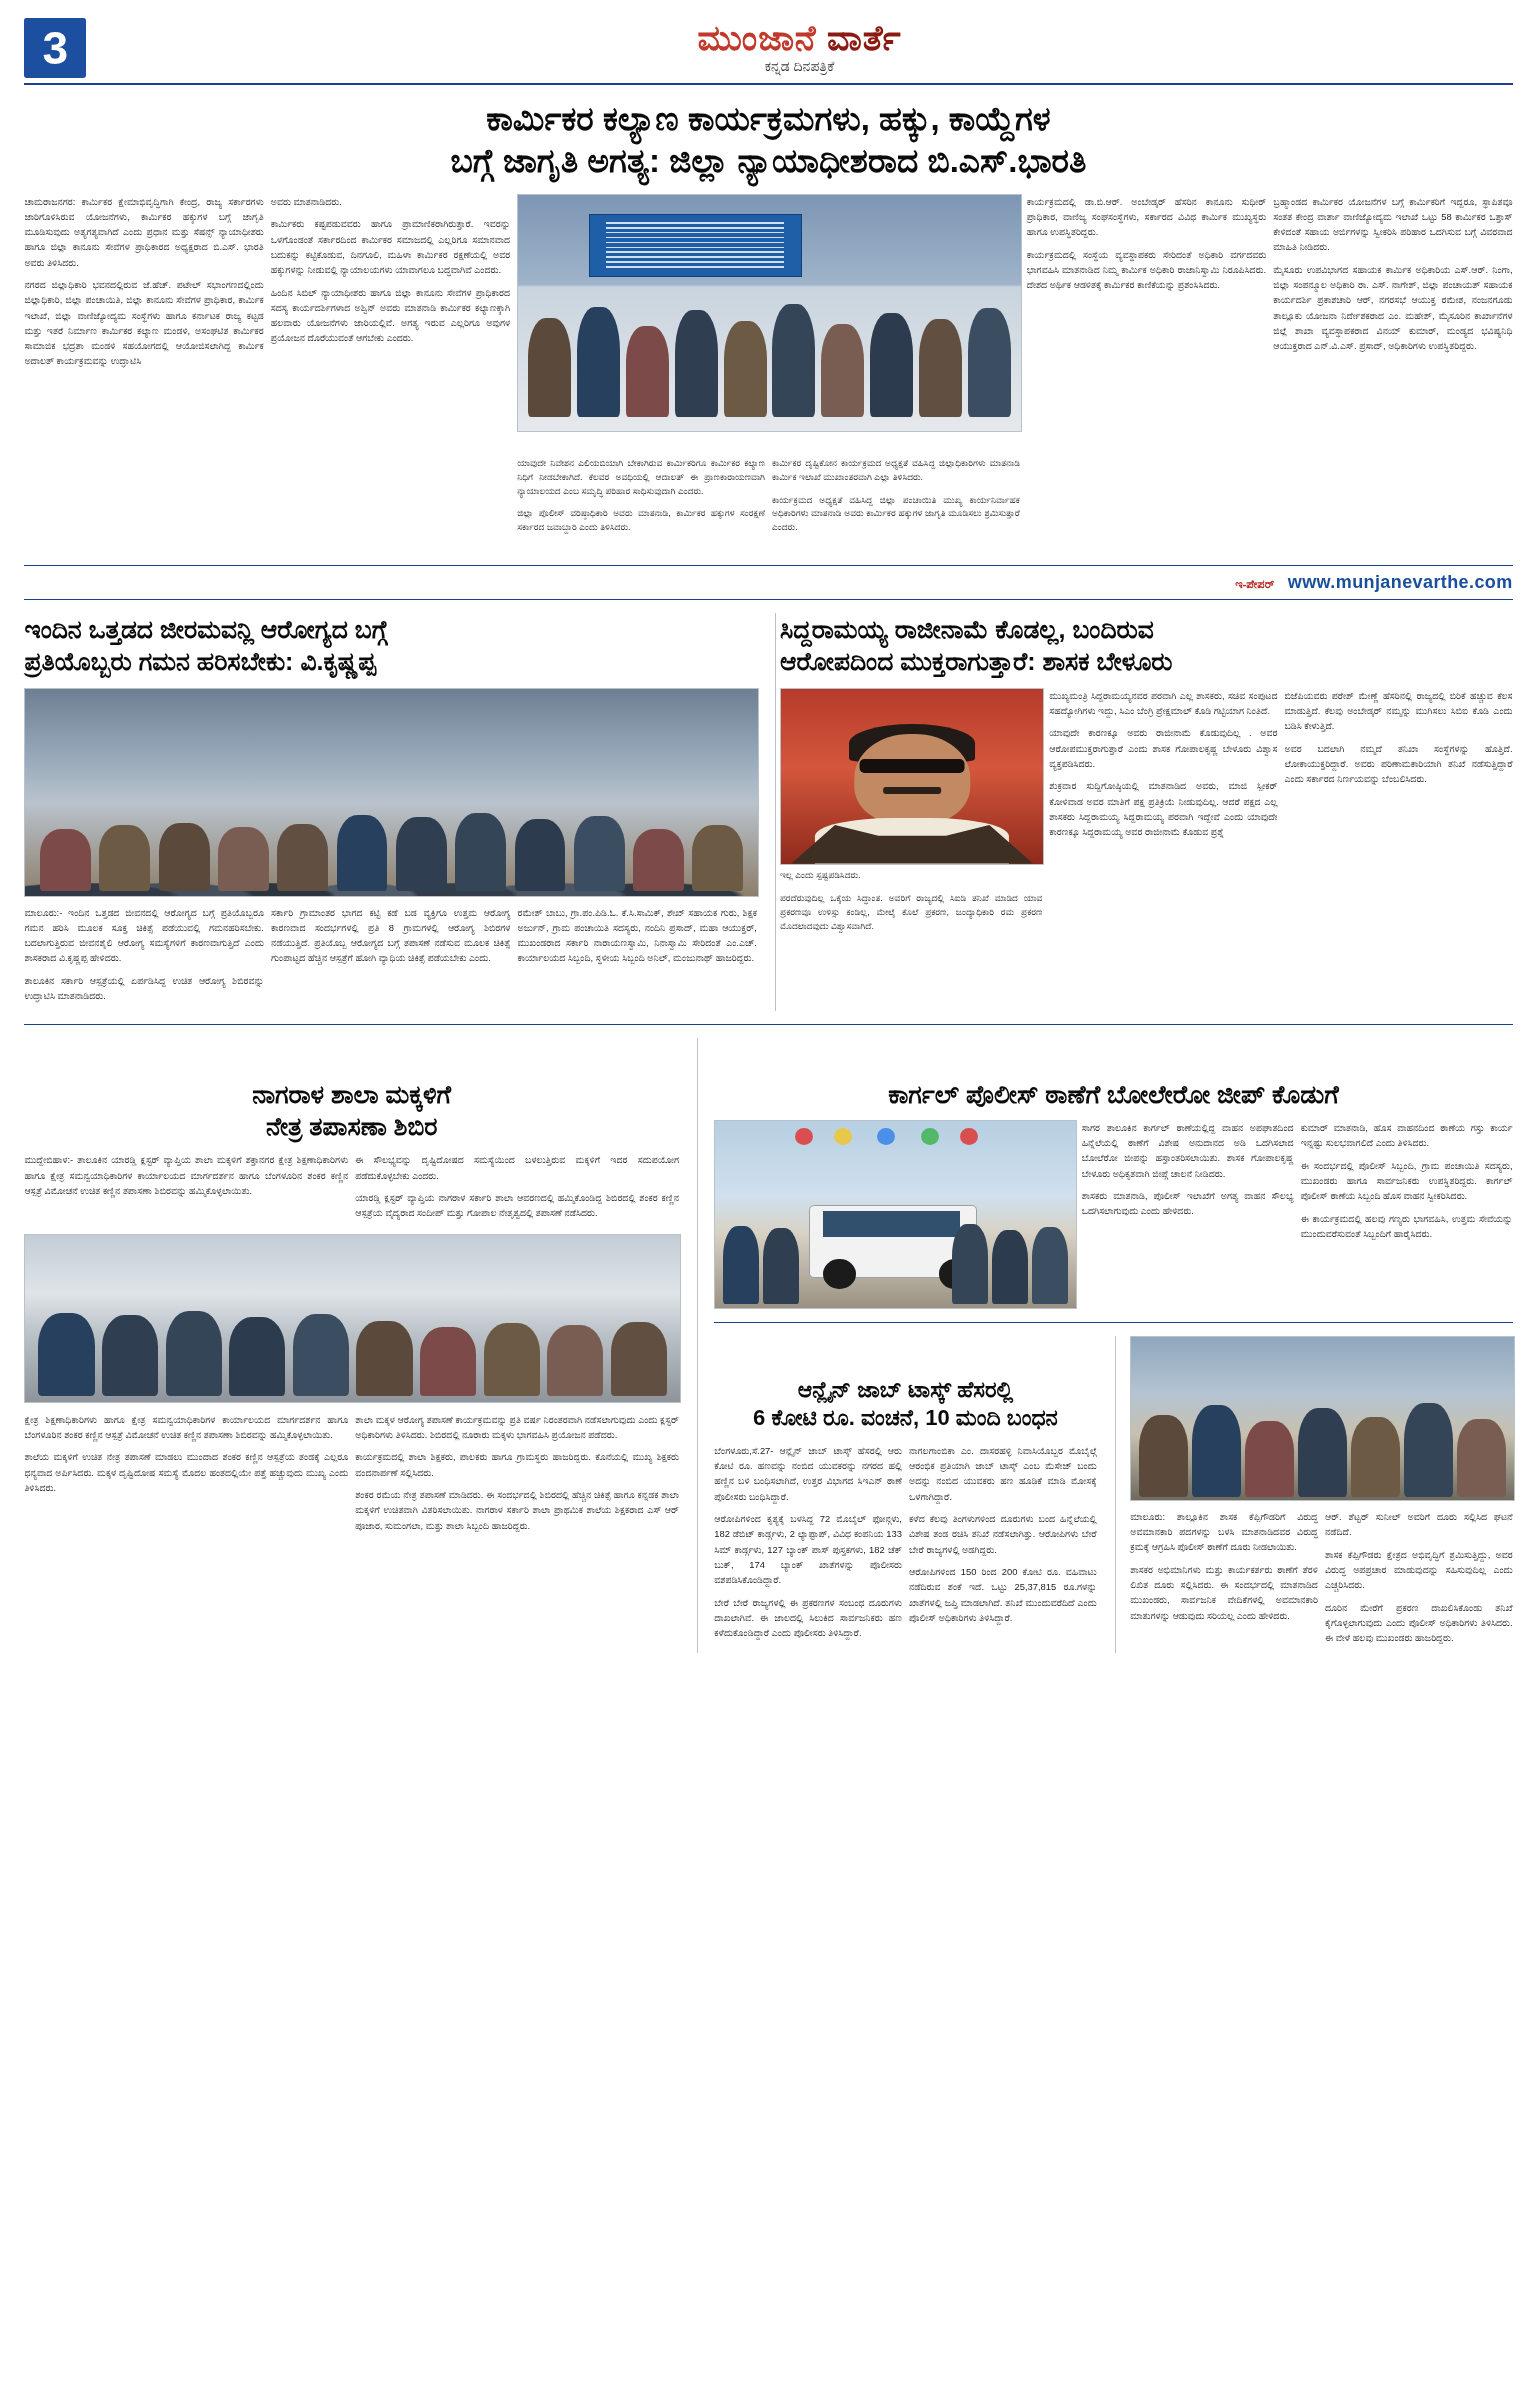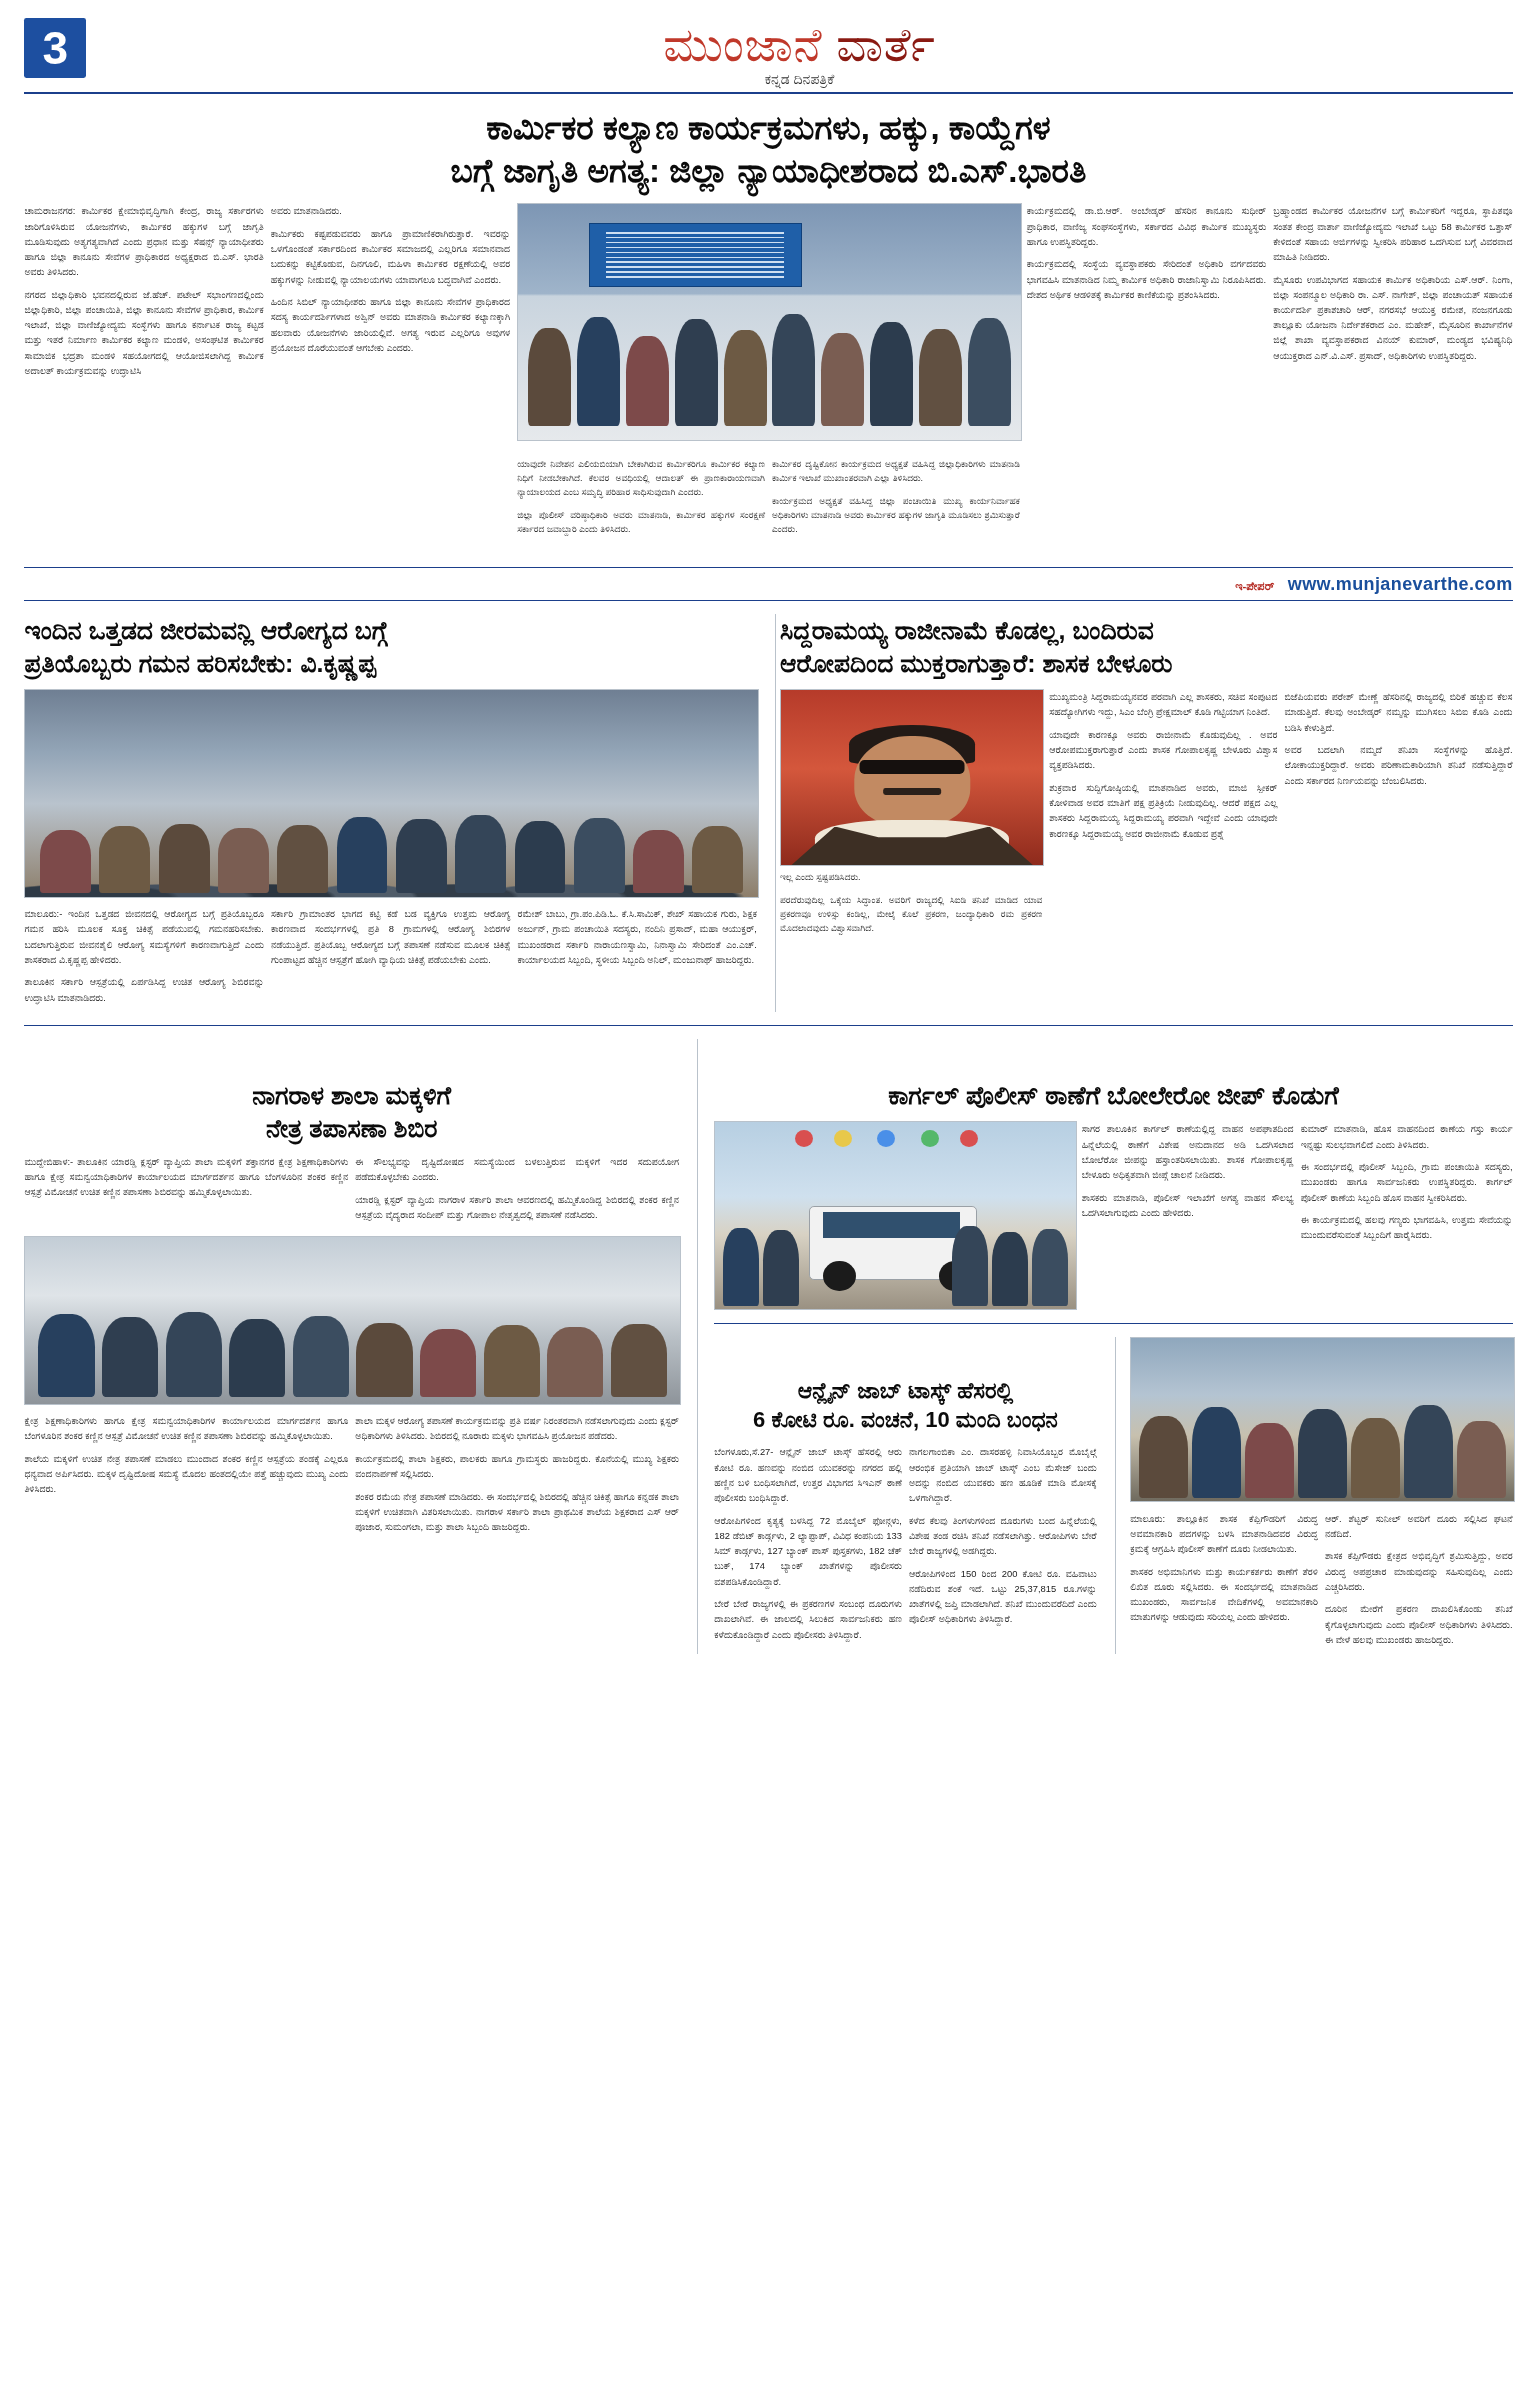--- a/index.html
+++ b/index.html
@@ -4,21 +4,21 @@
 <style>
   html,body{margin:0;padding:0;background:#ffffff;}
   body{width:1537px;font-family:"Liberation Sans",sans-serif;color:#111;}
   .page{width:1537px;min-height:2401px;background:#fff;padding:0;box-sizing:border-box;position:relative;}
   .inner{padding:18px 24.4px 16.3px 24.4px;}
 
   
   .masthead{display:flex;align-items:flex-start;justify-content:space-between;border-bottom:2.4px solid #1b3f8b;padding-bottom:4.9px;}
   .pagebox{width:62px;height:60px;background:#1d4fa0;color:#fff;font-size:46px;line-height:60px;text-align:center;font-weight:700;border-radius:2.4px;}
   .mast-center{flex:1;text-align:center;margin-top:1.6px;}
-  .mast-title{font-size:47px;font-weight:400;color:#c0392b;letter-spacing:0.8px;line-height:1.05;}
+  .mast-title{font-size:35px;font-weight:700;color:#c0392b;letter-spacing:0.8px;line-height:1.05;}
   .mast-title .w2{color:#8a1a12;}
   .mast-sub{font-size:14px;color:#333;margin-top:1.6px;}
   .mast-right{width:268px;text-align:right;font-size:12.2px;line-height:1.45;padding-top:3.3px;}
   .mast-right .epaper{color:#1a4f9c;font-weight:600;}
   .mast-right .kdate{color:#b3261e;font-weight:700;font-size:13px;}
   .mast-right .edate{color:#111;font-weight:700;font-size:13px;}
 
   
   h1.lead{font-size:33px;line-height:1.28;text-align:center;color:#0b0b0b;font-weight:700;margin:13px 14.6px 11.4px 14.6px;}
   h2.sec{font-size:25px;line-height:1.3;font-weight:700;color:#0b0b0b;margin:0 0 9.8px 0;}
@@ -127,21 +127,21 @@
               <div class="person i3"></div>
           <div class="person i4"></div>
               <div class="person i5"></div>
               <div class="person i6"></div>
           <div class="person i7"></div>
               <div class="person i8"></div>
               <div class="person i9"></div>
           <div class="person i10"></div>
         </div>
       </div>
-      <div class="cols" style="margin-top:12px">
+      <div class="cols" style="margin-top:20px">
         <div class="col">
           <p class="caption">ಯಾವುದೇ ನಿವೇಶನ ಎಲಿಯಬಿಯಾಗಿ ಬೇಕಾಗಿರುವ ಕಾರ್ಮಿಕರಿಗೂ ಕಾರ್ಮಿಕರ ಕಲ್ಯಾಣ ನಿಧಿಗೆ ನೀಡಬೇಕಾಗಿದೆ. ಕೆಲವರ ಅವಧಿಯಲ್ಲಿ ಆದಾಲತ್ ಈ ಪ್ರಾಣಕಾರಾಯಣವಾಗಿ ನ್ಯಾಯಾಲಯದ ಎಂಬ ಸಮೃದ್ಧಿ ಪರಿಹಾರ ಸಾಧಿಸುವುದಾಗಿ ಎಂದರು.</p>
           <p class="caption">ಜಿಲ್ಲಾ ಪೊಲೀಸ್ ವರಿಷ್ಠಾಧಿಕಾರಿ ಅವರು ಮಾತನಾಡಿ, ಕಾರ್ಮಿಕರ ಹಕ್ಕುಗಳ ಸಂರಕ್ಷಣೆ ಸರ್ಕಾರದ ಜವಾಬ್ದಾರಿ ಎಂದು ತಿಳಿಸಿದರು.</p>
         </div>
         <div class="col">
           <p class="caption">ಕಾರ್ಮಿಕರ ದೃಷ್ಟಿಕೋನ ಕಾರ್ಯಕ್ರಮದ ಅಧ್ಯಕ್ಷತೆ ವಹಿಸಿದ್ದ ಜಿಲ್ಲಾಧಿಕಾರಿಗಳು ಮಾತನಾಡಿ ಕಾರ್ಮಿಕ ಇಲಾಖೆ ಮುಖಾಂತರವಾಗಿ ಎಲ್ಲಾ ತಿಳಿಸಿದರು.</p>
           <p class="caption">ಕಾರ್ಯಕ್ರಮದ ಅಧ್ಯಕ್ಷತೆ ವಹಿಸಿದ್ದ ಜಿಲ್ಲಾ ಪಂಚಾಯಿತಿ ಮುಖ್ಯ ಕಾರ್ಯನಿರ್ವಾಹಕ ಅಧಿಕಾರಿಗಳು ಮಾತನಾಡಿ ಅವರು ಕಾರ್ಮಿಕರ ಹಕ್ಕುಗಳ ಜಾಗೃತಿ ಮೂಡಿಸಲು ಶ್ರಮಿಸುತ್ತಾರೆ ಎಂದರು.</p>
         </div>
       </div>
     </div>

